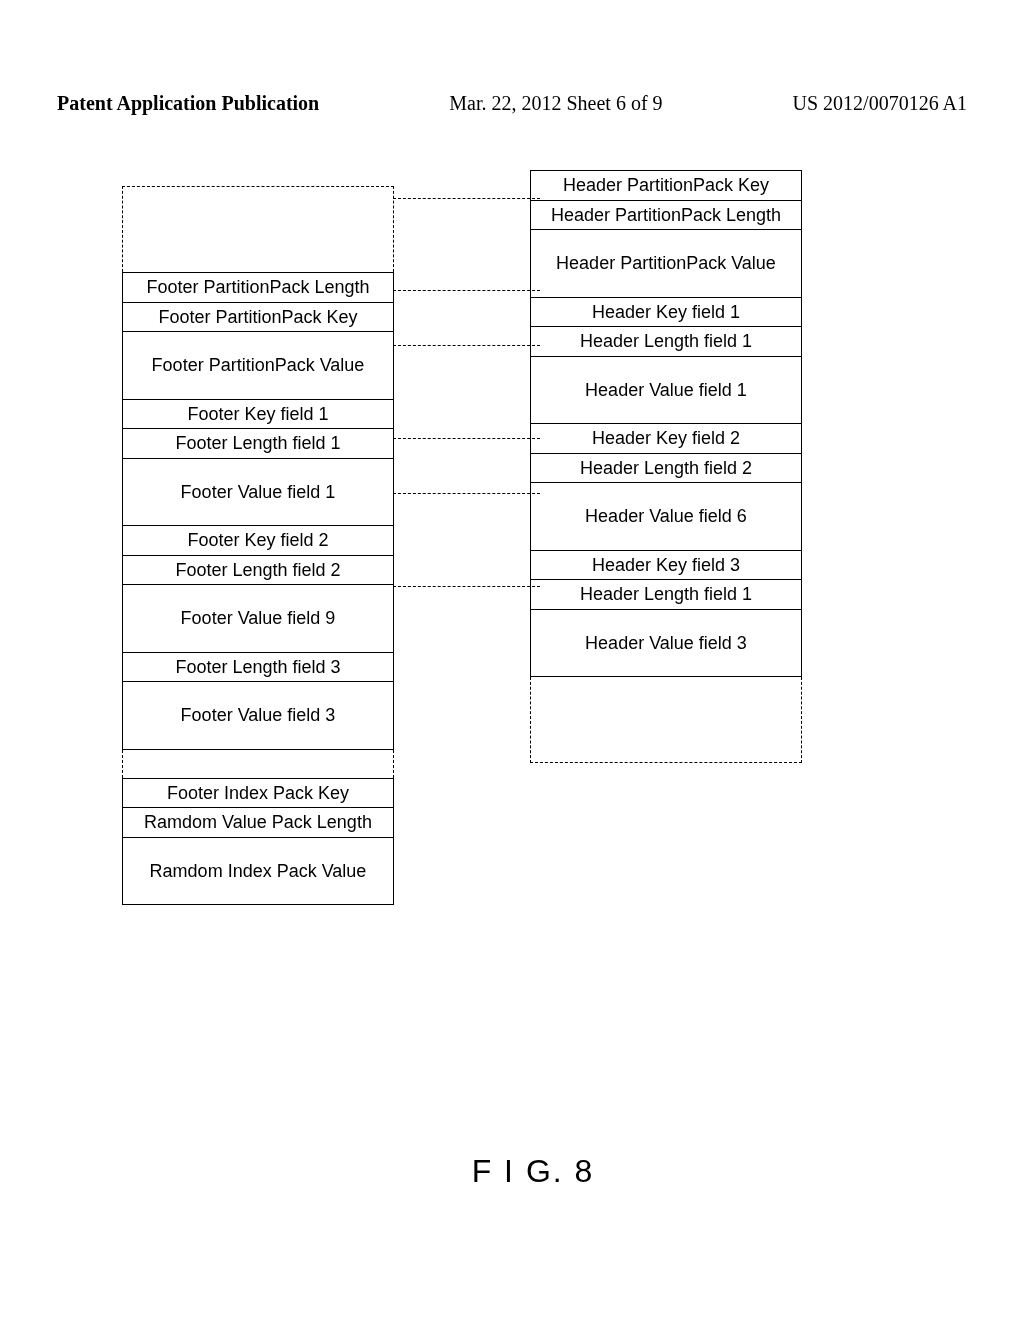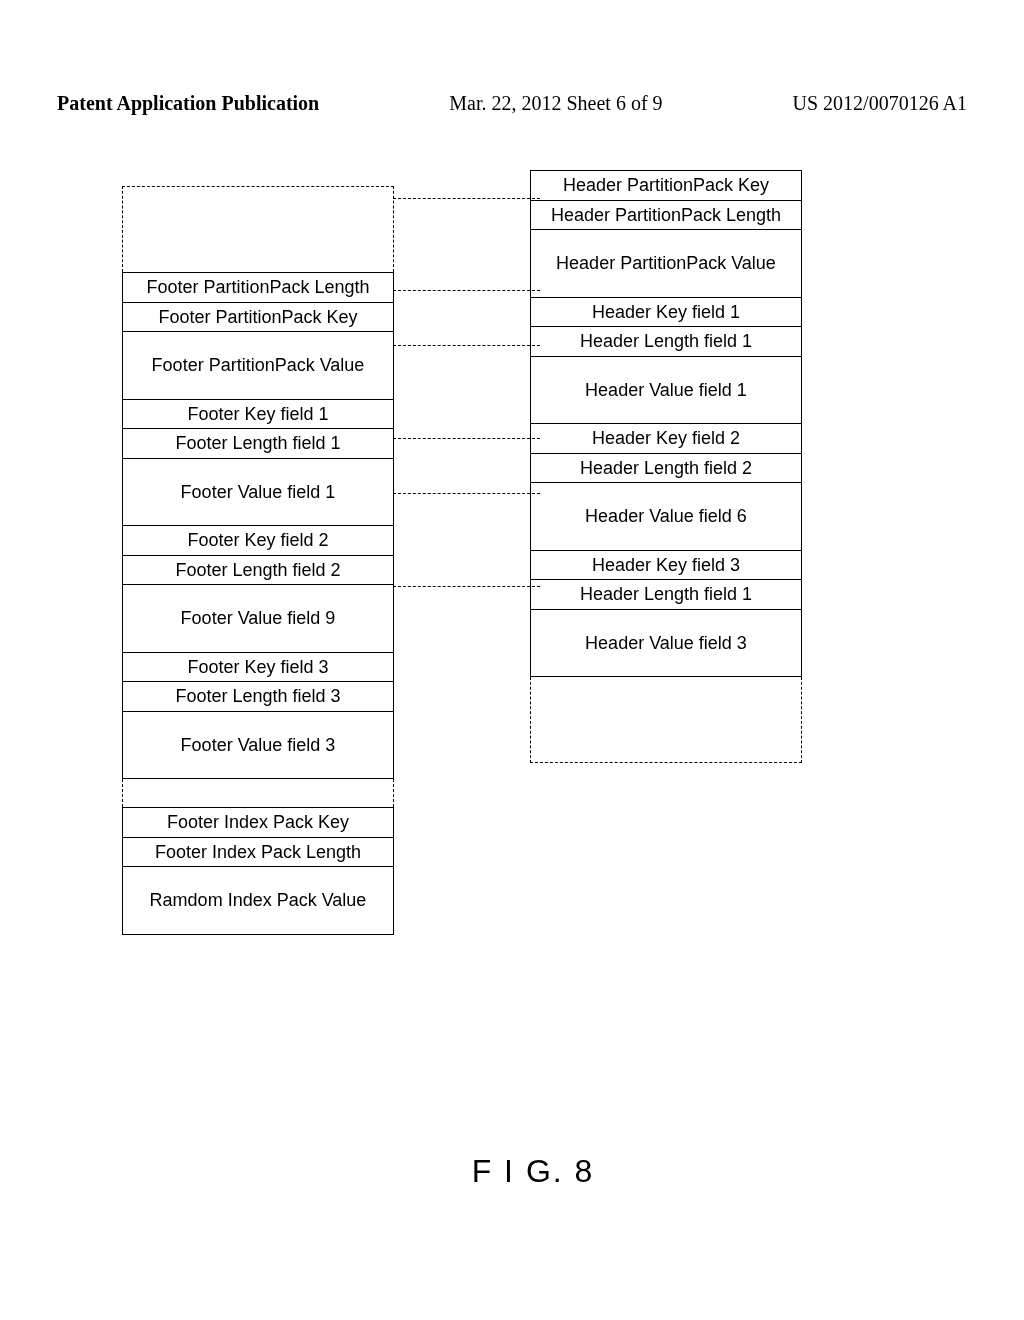--- a/index.html
+++ b/index.html
@@ -125,28 +125,27 @@
     <div class="outer" id="footer-box">
         <div class="cell">Footer PartitionPack Length</div>
         <div class="cell">Footer PartitionPack Key</div>
         <div class="cell value">Footer PartitionPack Value</div>
         <div class="cell">Footer Key field 1</div>
         <div class="cell">Footer Length field 1</div>
         <div class="cell value">Footer Value field 1</div>
         <div class="cell">Footer Key field 2</div>
         <div class="cell">Footer Length field 2</div>
         <div class="cell value">Footer Value field 9</div>
-        <div class="cell">Footer Key field 3</div>
         <div class="cell">Footer Length field 3</div>
         <div class="cell value">Footer Value field 3</div>
       </div>
     <div class="gap-small" style="border-left:1.5px dashed #000; border-right:1.5px dashed #000;"></div>
     <div class="outer" id="rip-box">
         <div class="cell">Footer Index Pack Key</div>
-        <div class="cell">Footer Index Pack Length</div>
+        <div class="cell">Ramdom Value Pack Length</div>
         <div class="cell value">Ramdom Index Pack Value</div>
       </div>
   </div>
 
   <div class="col col-right">
     <div class="outer" id="header-box">
         <div class="cell">Header PartitionPack Key</div>
         <div class="cell">Header PartitionPack Length</div>
         <div class="cell value">Header PartitionPack Value</div>
         <div class="cell">Header Key field 1</div>

